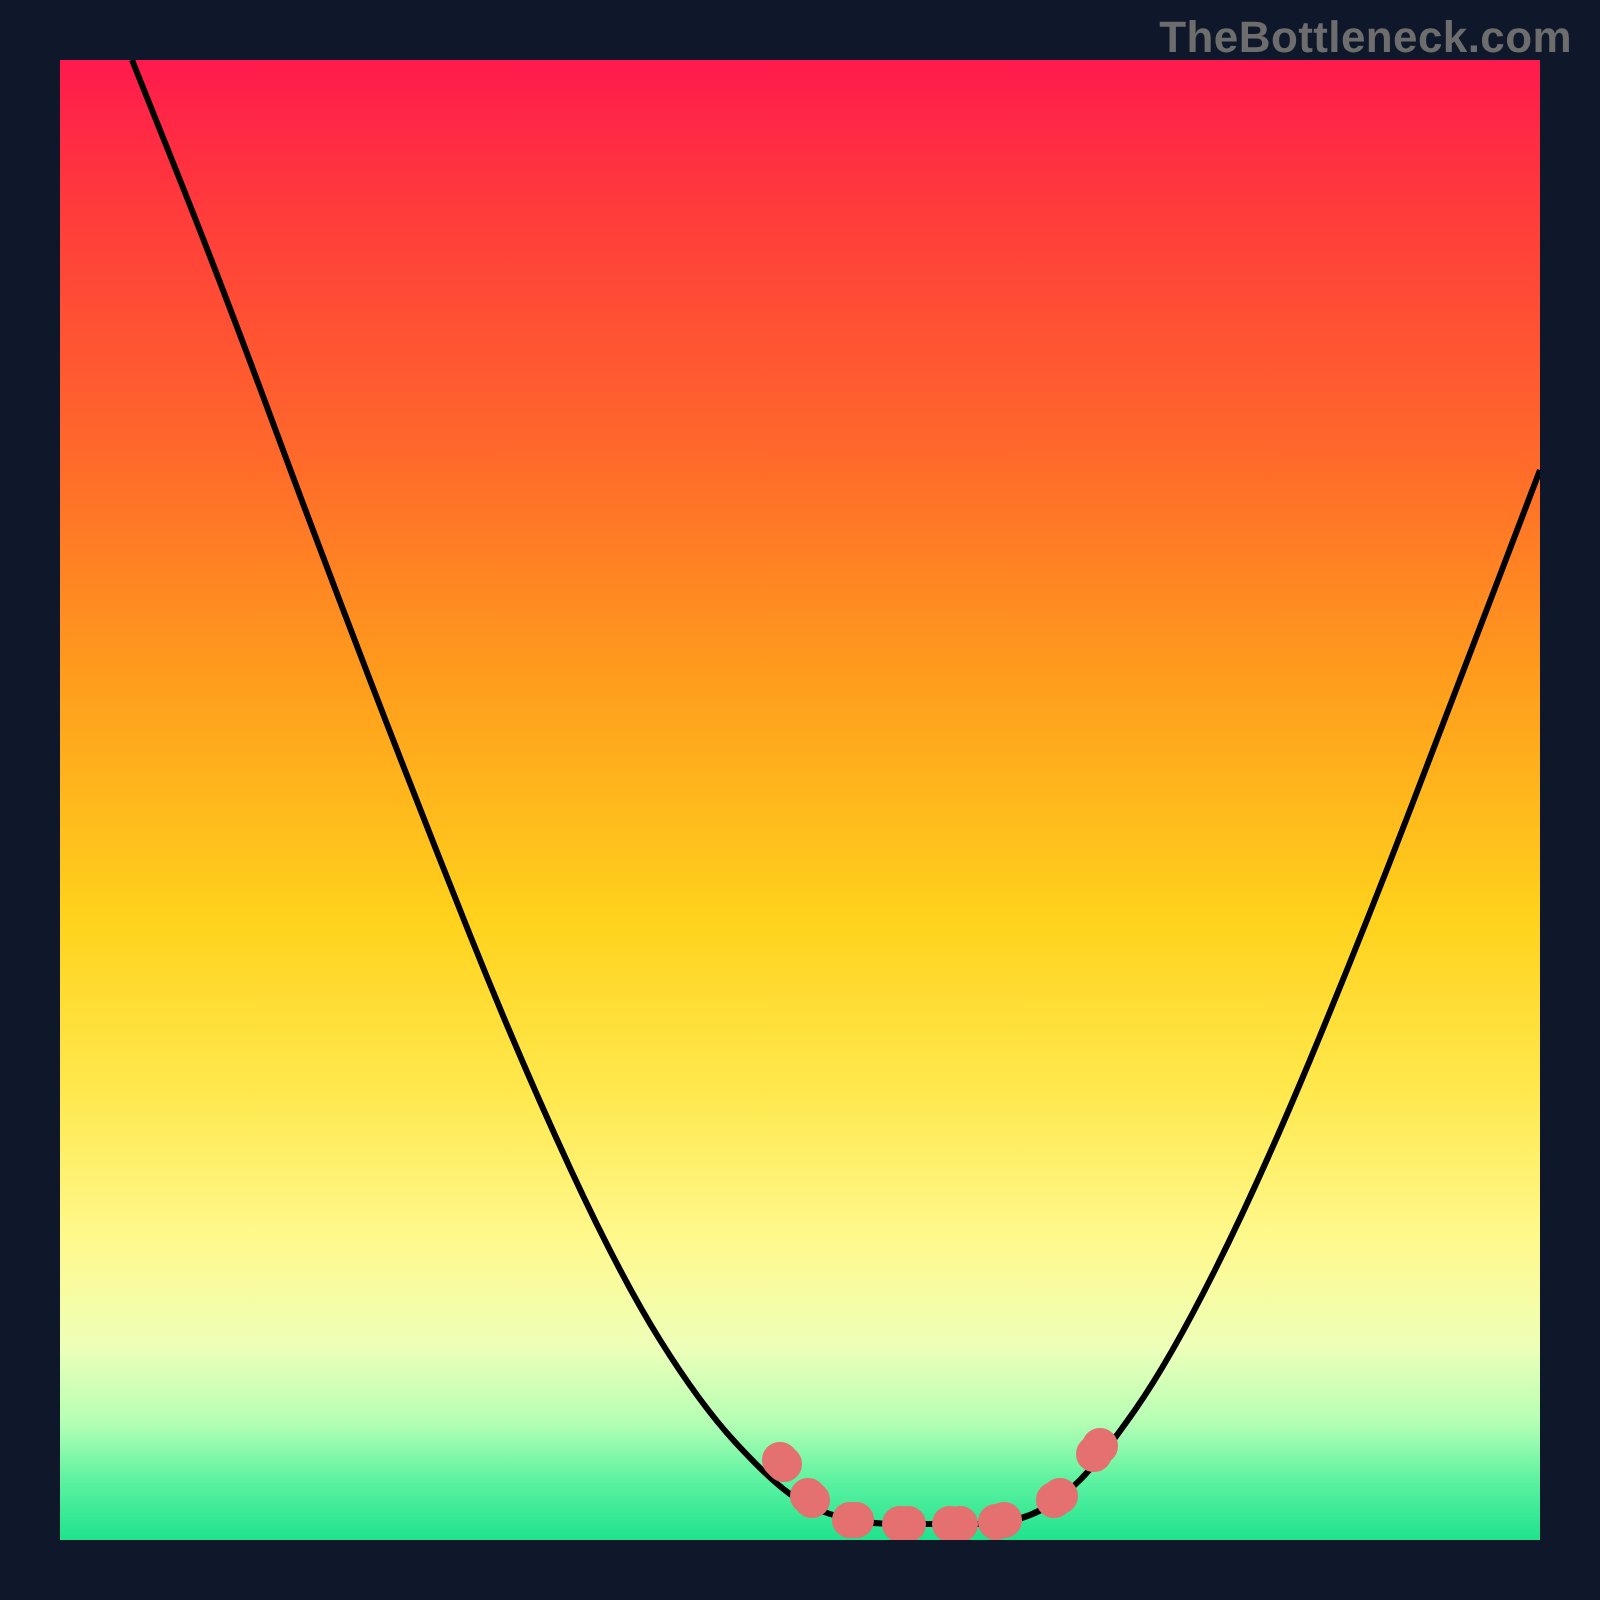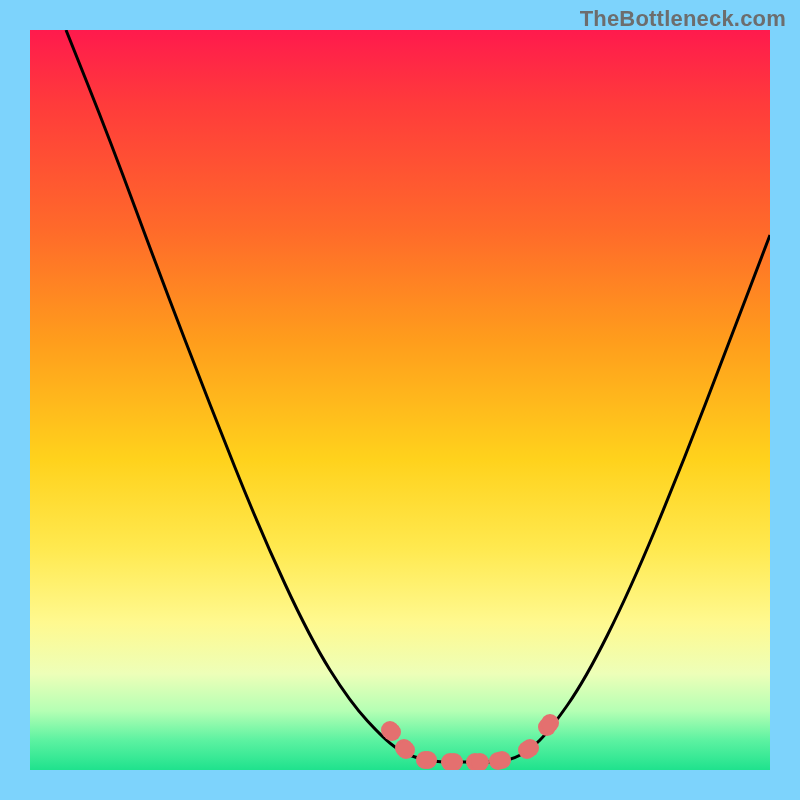--- a/index.html
+++ b/index.html
@@ -9,21 +9,21 @@
     height: 800px;
     background: #000;
     overflow: hidden;
   }
   .frame {
     position: absolute;
     left: 0;
     top: 0;
     width: 800px;
     height: 800px;
-    background: #7dd3fc;
+    background: #0f172a;
   }
   .plot {
     position: absolute;
     left: 30px;
     top: 30px;
     width: 740px;
     height: 740px;
     background: linear-gradient(
       to bottom,
       #ff1a4d 0%,

